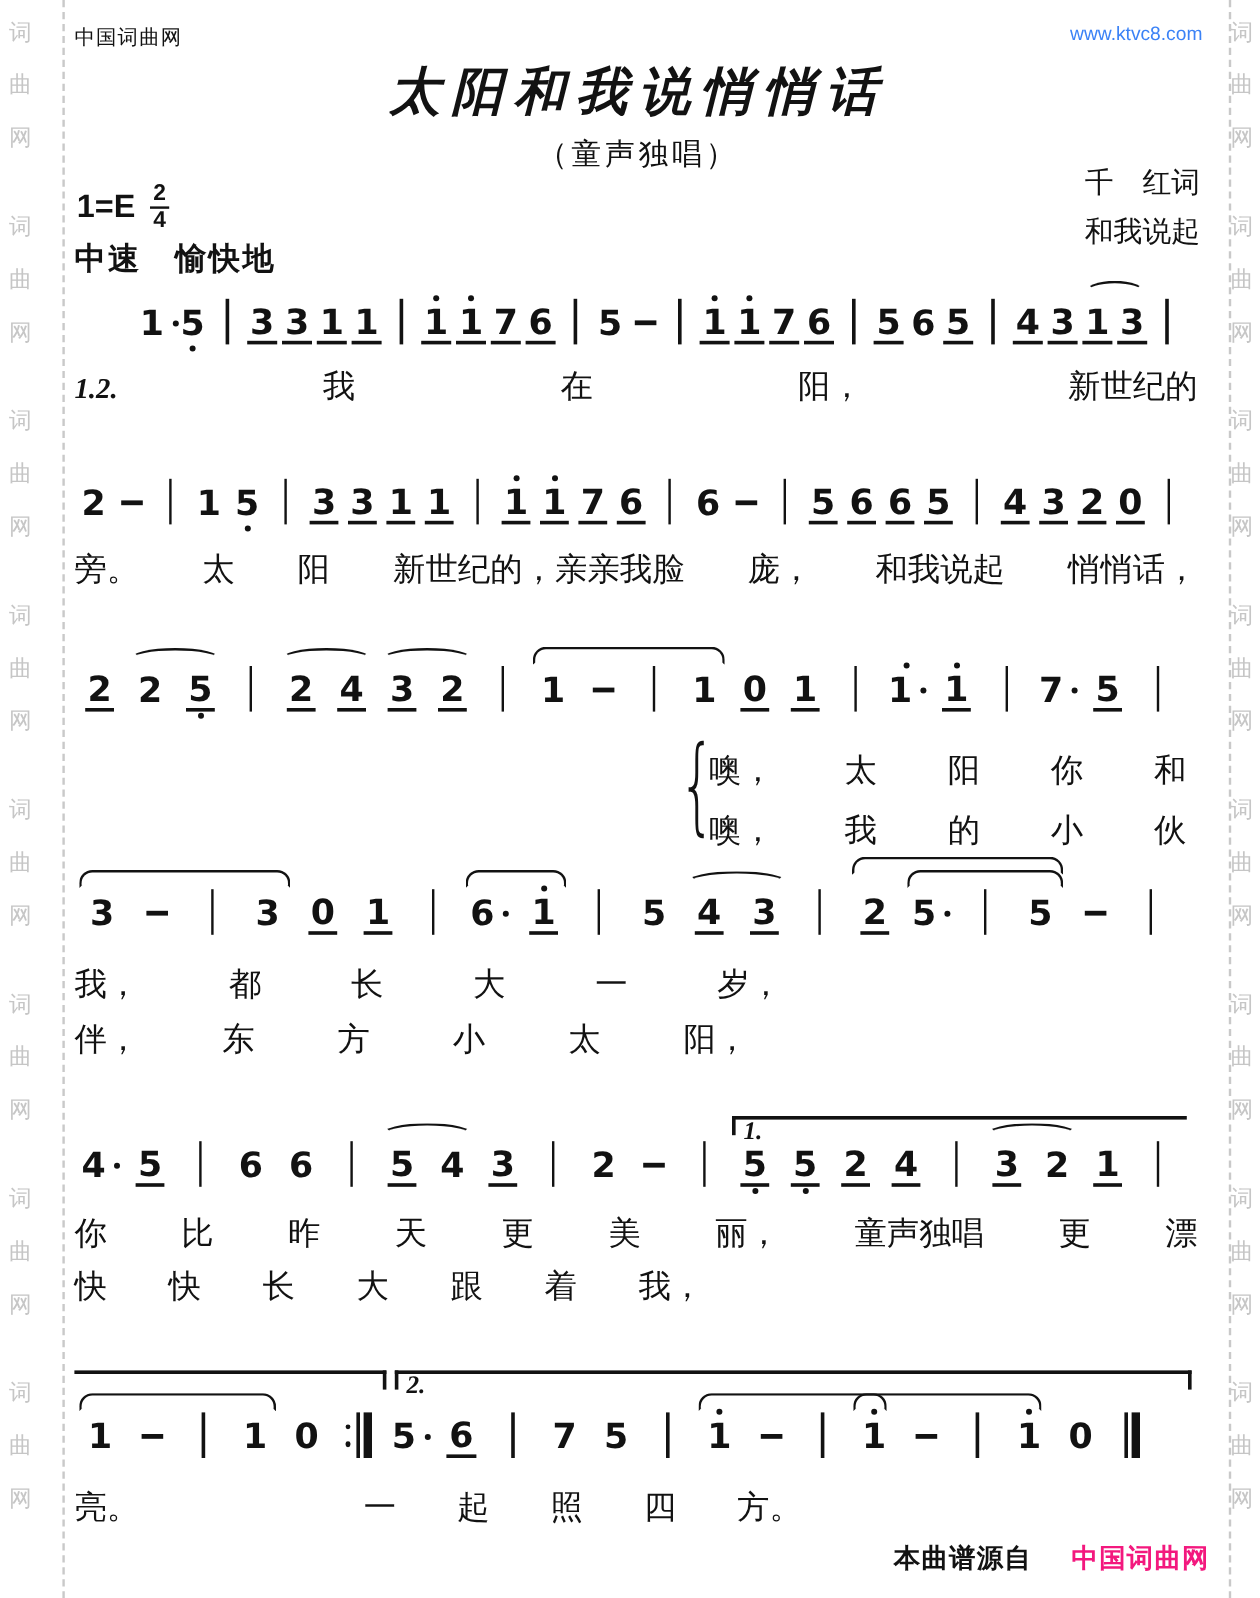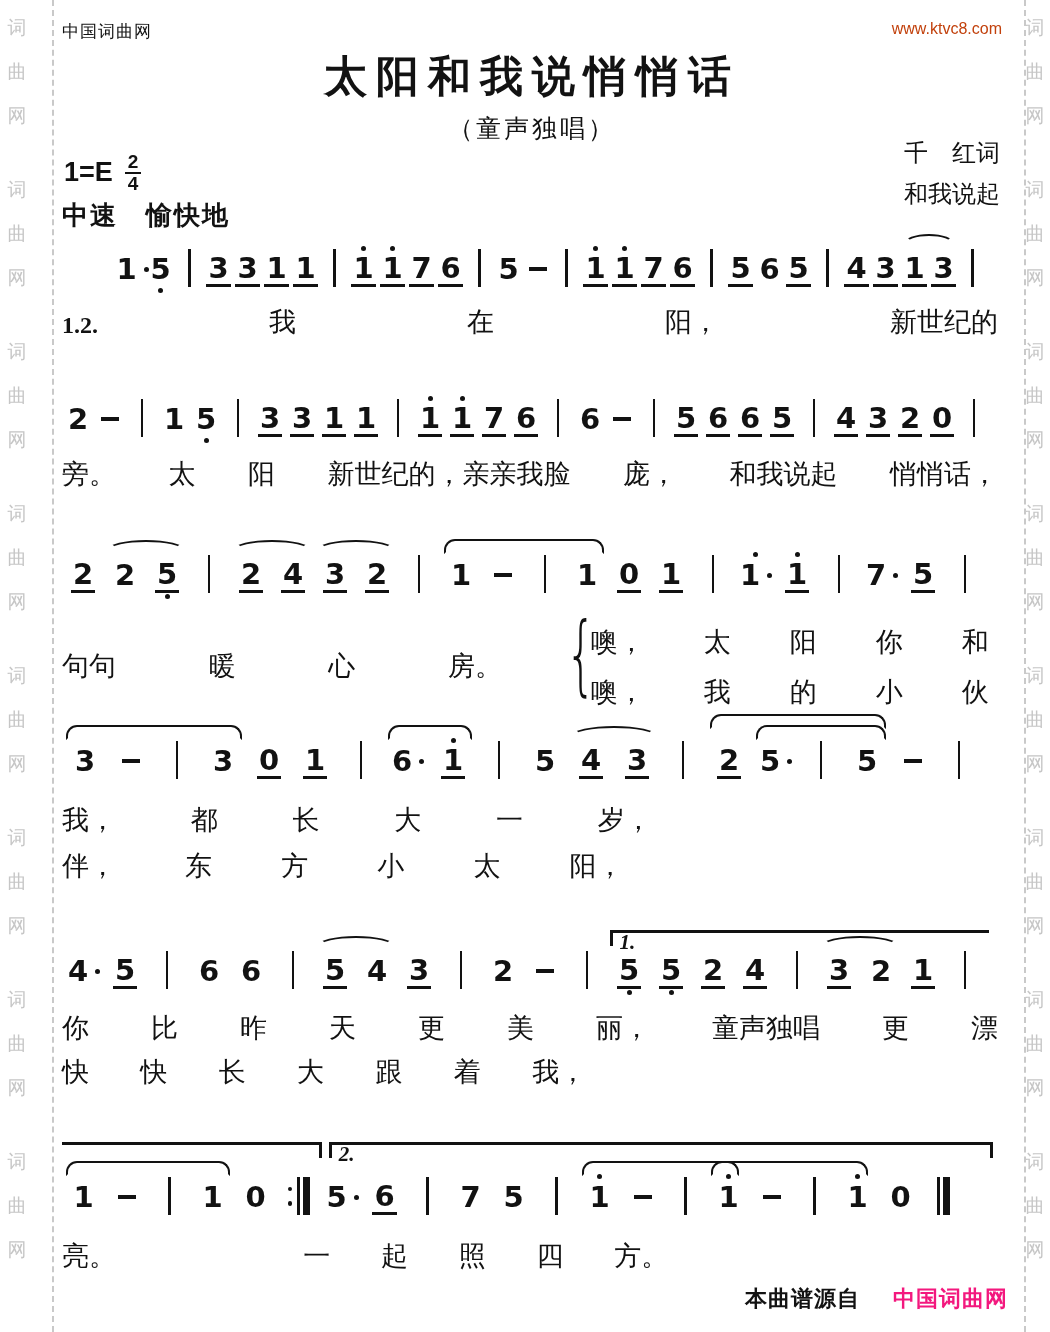--- a/index.html
+++ b/index.html
@@ -9,23 +9,23 @@
   }
   
   .wm-col{position:absolute;top:6px;width:30px;display:flex;flex-direction:column;align-items:center;
     color:#c6c6c6;font-size:19px;line-height:44px;user-select:none;}
   .wm-left{left:2px;} .wm-right{right:0px;}
   .rail{position:absolute;top:0;bottom:0;width:0;border-left:2px dashed #c9c9c9;}
   .rail-left{left:52px;} .rail-right{left:1024px;}
 
   
   .site-name{position:absolute;left:62px;top:20px;font-size:17px;letter-spacing:1px;}
-  .site-url{position:absolute;right:48px;top:20px;font-size:16px;color:#c2410c;}
+  .site-url{position:absolute;right:48px;top:20px;font-size:16px;color:#3b82f6;}
   .title{position:absolute;left:57px;width:950px;top:48px;text-align:center;
-    font-size:43px;font-weight:bold;letter-spacing:9px;}
+    font-size:43px;font-weight:bold;letter-spacing:9px;font-style:italic;}
   .subtitle{position:absolute;left:57px;width:950px;top:112px;text-align:center;
     font-size:25px;letter-spacing:3px;}
   .credits{position:absolute;right:50px;top:132px;text-align:left;font-size:24px;line-height:41px;}
   .keysig{position:absolute;left:64px;top:152px;display:flex;align-items:center;font-weight:bold;}
   .keysig .key{font-size:27px;}
   .frac{display:inline-flex;flex-direction:column;align-items:center;margin-left:12px;
     font-size:19px;line-height:1.05;font-weight:bold;}
   .frac .top{border-bottom:2.5px solid #121212;padding:0 3px;}
   .tempo{position:absolute;left:62px;top:198px;font-size:26px;font-weight:bold;letter-spacing:2px;}
 
@@ -58,21 +58,21 @@
   
   .volta{position:absolute;border-top:3px solid #121212;height:13px;}
   .volta.vl{border-left:3px solid #121212;}
   .volta.vr{border-right:3px solid #121212;}
   .vlabel{position:absolute;left:7px;top:-1px;font-family:"Liberation Serif",serif;
     font-style:italic;font-weight:bold;font-size:21px;line-height:1;}
 
   
   .lyr{display:flex;justify-content:space-between;align-items:flex-end;font-size:27px;line-height:1.25;}
   .syl{white-space:pre;}
-  .vlab{font-family:"Liberation Serif",serif;font-weight:bold;font-size:24px;}
+  .vlab{font-family:"Liberation Serif",serif;font-style:italic;font-weight:bold;font-size:24px;}
   .s1 .lyr{margin-top:12px;}
   .s2 .lyr{margin-top:14px;}
   .l3{position:relative;height:130px;}
   .l3left{position:absolute;left:0;top:50px;width:47%;}
   .l3brace{position:absolute;left:52.5%;top:4px;font-size:88px;font-weight:100;
     transform:scaleX(.55);line-height:100px;font-family:"DejaVu Sans",sans-serif;color:#121212;}
   .l3rowA{position:absolute;left:56.5%;right:1%;top:26px;}
   .l3rowB{position:absolute;left:56.5%;right:1%;top:76px;}
   .s4 .rowA{width:63%;margin-top:18px;}
   .s4 .rowB{width:60%;margin-top:12px;}
@@ -709,26 +709,20 @@
         <span class="drow">
           <span class="d u">5</span>
         </span>
         <span class="slot"></span>
       </span>
       <span class="tokbar">
         <span class="barln"></span>
       </span>
     </div>
   <div class="l3">
-    <div class="lyr l3left">
-        <span class="syl">句句</span>
-        <span class="syl">暖</span>
-        <span class="syl">心</span>
-        <span class="syl">房。</span>
-      </div>
     <div class="l3brace">{</div>
     <div class="lyr l3rowA">
         <span class="syl">噢，</span>
         <span class="syl">太</span>
         <span class="syl">阳</span>
         <span class="syl">你</span>
         <span class="syl">和</span>
       </div>
     <div class="lyr l3rowB">
         <span class="syl">噢，</span>

